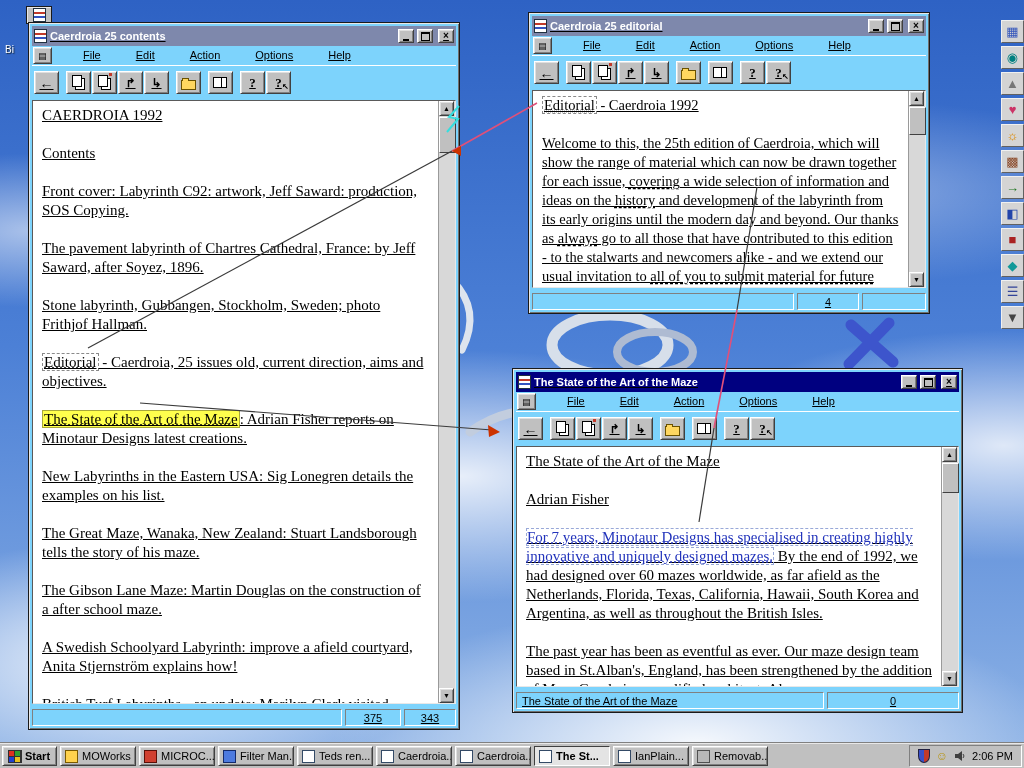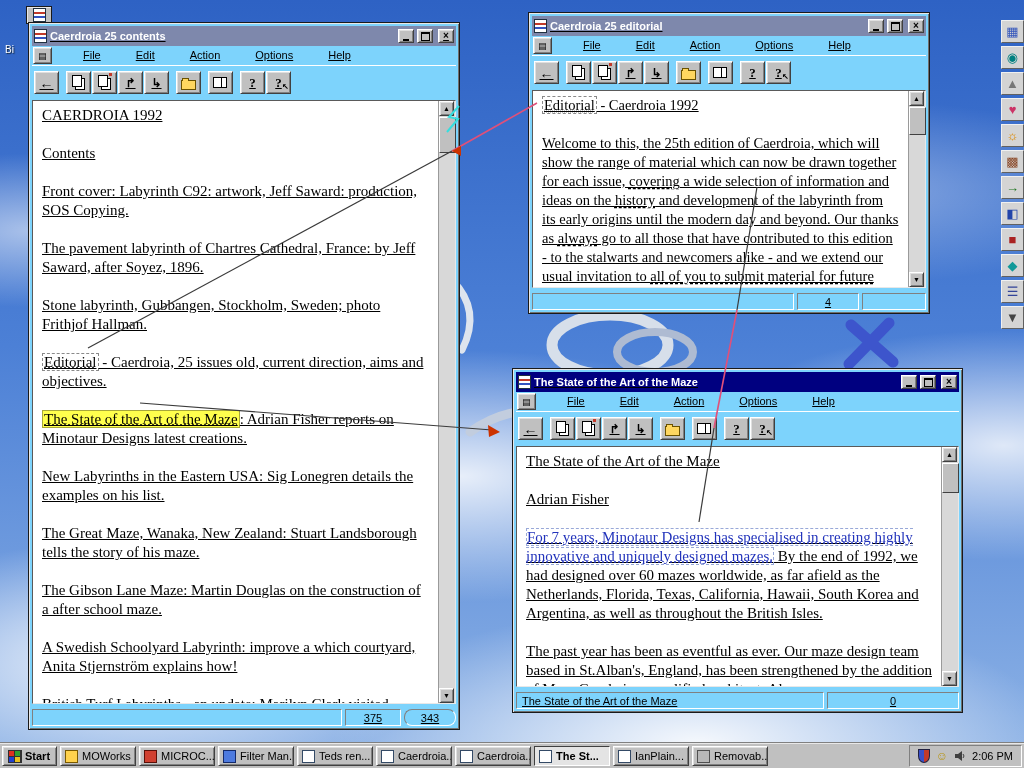--- a/index.html
+++ b/index.html
@@ -189,33 +189,33 @@
       <p>CAERDROIA 1992</p>
       <p>Contents</p>
       <p>Front cover: Labyrinth C92: artwork, Jeff Saward: production, SOS Copying.</p>
       <p>The pavement labyrinth of Chartres Cathedral, France: by Jeff Saward, after Soyez, 1896.</p>
       <p>Stone labyrinth, Gubbangen, Stockholm, Sweden; photo Frithjof Hallman.</p>
       <p><span class="lbox">Editorial</span><span> - Caerdroia, 25 issues old, current direction, aims and objectives.</span></p>
       <p><span class="hl">The State of the Art of the Maze</span><span>: Adrian Fisher reports on Minotaur Designs latest creations.</span></p>
       <p>New Labyrinths in the Eastern USA: Sig Lonegren details the examples on his list.</p>
       <p>The Great Maze, Wanaka, New Zealand: Stuart Landsborough tells the story of his maze.</p>
       <p>The Gibson Lane Maze: Martin Douglas on the construction of a after school maze.</p>
-      <p>A Swedish Schoolyard Labyrinth: improve a which courtyard, Anita Stjernström explains how!</p>
+      <p>A Swedish Schoolyard Labyrinth: improve a afield courtyard, Anita Stjernström explains how!</p>
       <p>British Turf Labyrinths - an update: Marilyn Clark visited</p>
     </div>
     <div class="scroll">
       <button class="sb-btn btn3d sb-up">▲</button>
       <div class="sb-thumb" style="top:16px;height:34px;"></div>
       <button class="sb-btn btn3d sb-down">▼</button>
     </div>
   </div>
   <div class="statusbar">
     <div class="sfield sflex"></div>
     <div class="sfield scenter" style="width:44px;">375</div>
-    <div class="sfield scenter" style="width:40px;border-radius:8px;">343</div>
+    <div class="sfield scenter" style="width:40px;">343</div>
   </div>
 </div>
 
 <div class="win" id="win-editorial">
   <div class="titlebar t-inactive">
     <span class="win-doc-icon"></span>
     <span class="title">Caerdroia 25 editorial</span>
     <button class="tb-btn btn3d">
         <i class="glyph-min"></i>
       </button>

